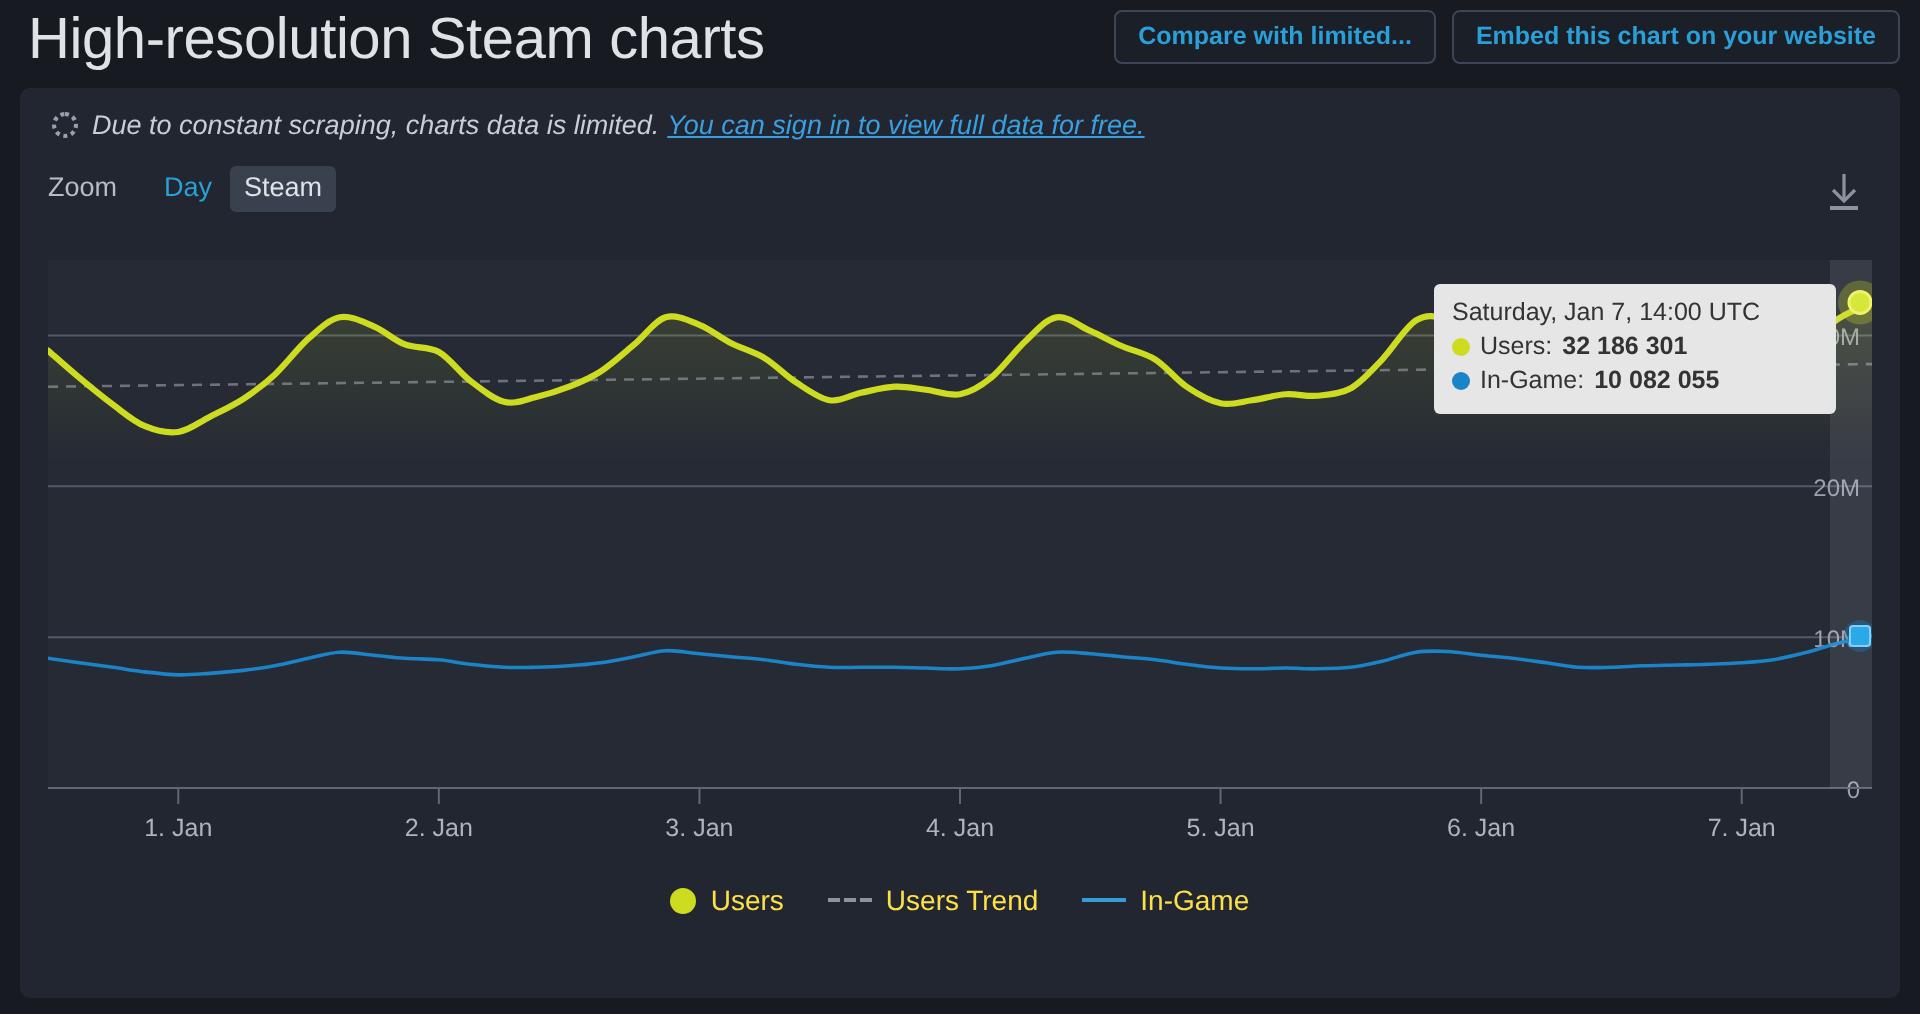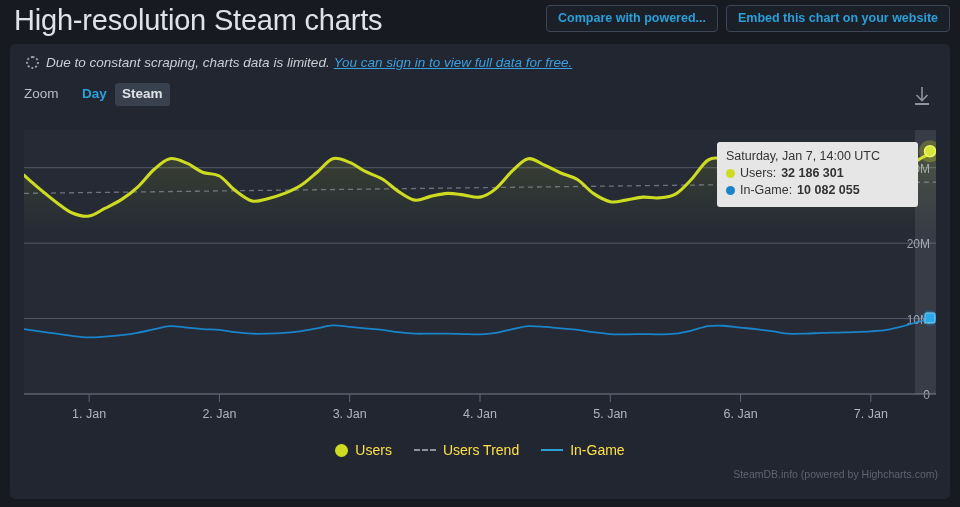--- a/index.html
+++ b/index.html
@@ -68,21 +68,21 @@
   
   .zoomrow {
     position: absolute; left: 0; top: 36px; width: 940px; height: 33px;
   }
   .zoom-label {
     position: absolute; left: 14px; top: 6px;
     font-size: 13.5px; color: #b7bdc6;
   }
   .zoom-opt {
     position: absolute; top: 3px;
-    font-size: 13.5px; font-weight: bold;
+    font-size: 13.5px; font-weight: normal;
     padding: 3px 7px 4px 7px;
     border-radius: 3px;
     cursor: pointer;
     line-height: 16px;
   }
   .zoom-day { left: 65px; color: #2a9fd8; }
   .zoom-week { left: 105px; color: #dfe3e8; background: #39414f; }
 
   .download-icon {
     position: absolute; right: 16px; top: 4px;
@@ -133,21 +133,21 @@
   .tt-val { font-weight: bold; }
 </style>
 </head>
 <body>
 
 <div id="root">
 
   <div class="header">
     <div class="page-title">High-resolution Steam charts</div>
     <div class="hdr-buttons">
-      <button class="hdr-btn">Compare with powered...</button>
+      <button class="hdr-btn">Compare with limited...</button>
       <button class="hdr-btn">Embed this chart on your website</button>
     </div>
   </div>
 
   <div class="panel">
 
     <div class="notice">
       <span class="spinner"></span>
       <span>Due to constant scraping, charts data is limited.</span>
       <a class="notice-link" href="#">You can sign in to view full data for free.</a>
@@ -218,21 +218,20 @@
       <span class="legend-item">
         <span class="lg-dash" style="border-top-color: rgb(141, 146, 155);"></span>
         <span>Users Trend</span>
       </span>
       <span class="legend-item">
         <span class="lg-line" style="border-top-color: rgb(47, 159, 212);"></span>
         <span>In-Game</span>
       </span>
     </div>
 
-    <div class="credits">SteamDB.info (powered by Highcharts.com)</div>
   </div>
 
   <div class="tooltip">
     <div class="tt-date">Saturday, Jan 7, 14:00 UTC</div>
     <div class="tt-row">
       <span class="tt-dot" id="tt-dot-users" style="background: rgb(205, 220, 33);"></span>
       <span>Users:</span>
       <span class="tt-val">32 186 301</span>
     </div>
     <div class="tt-row">

